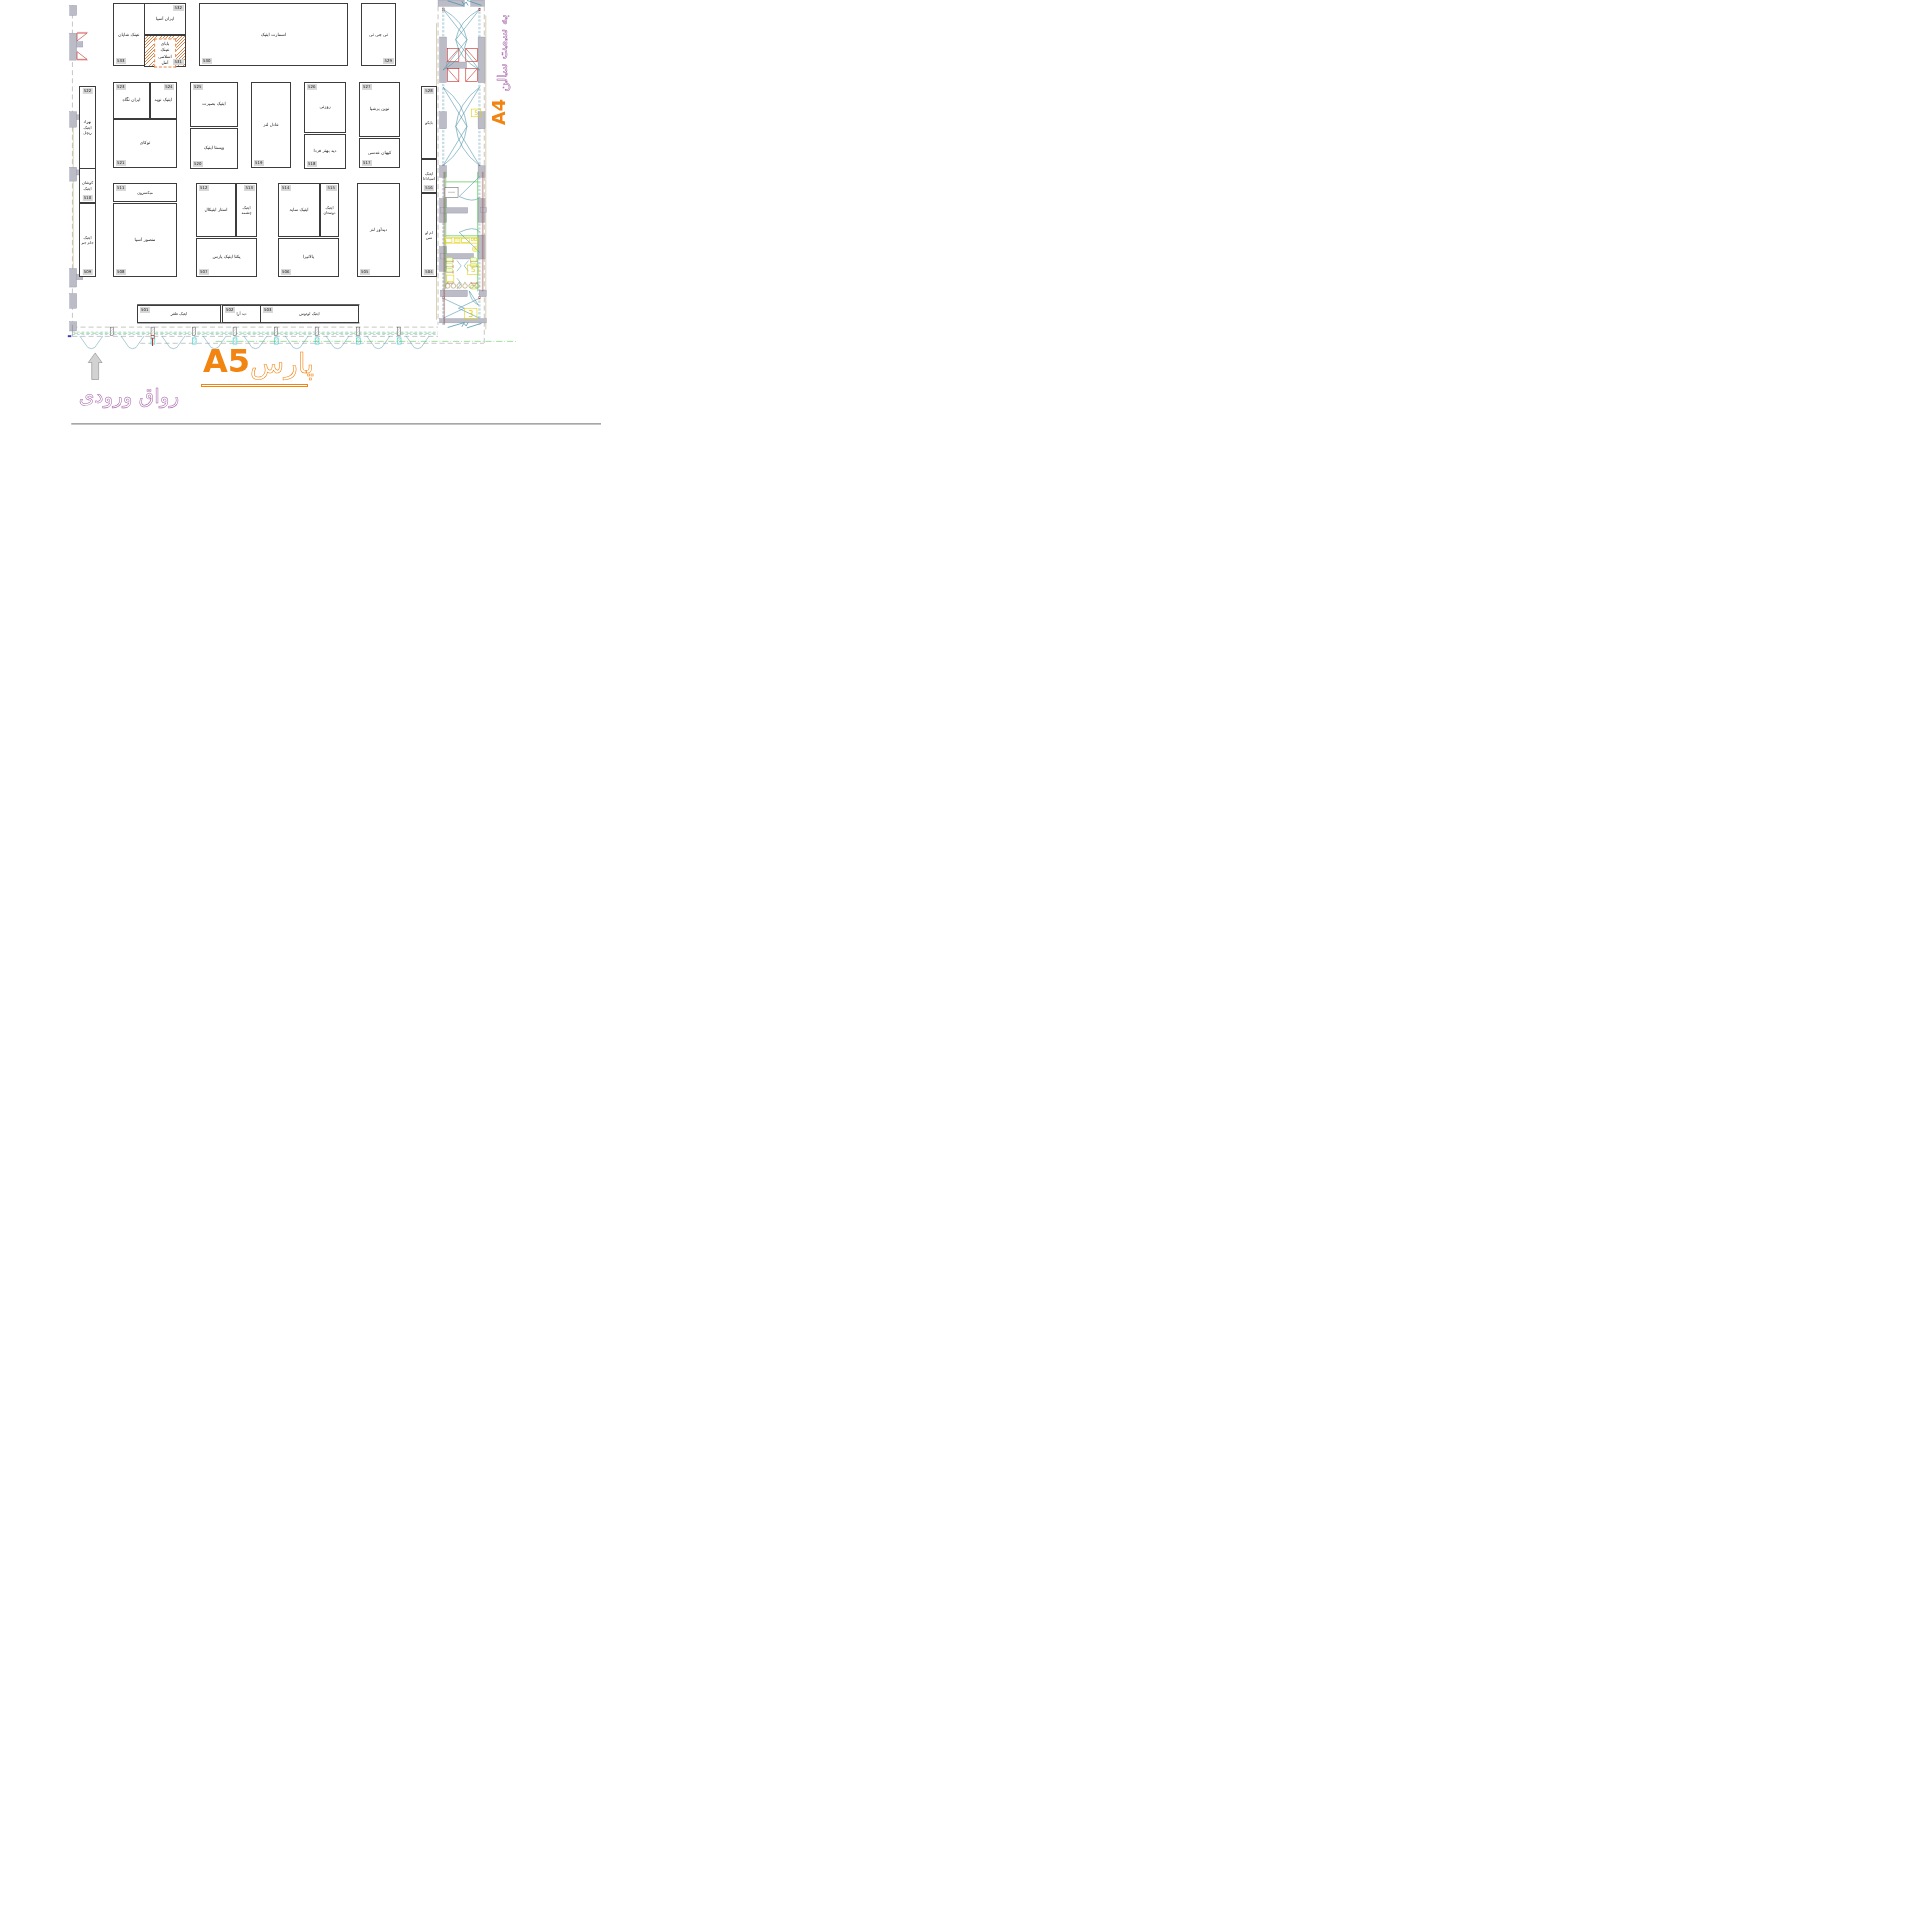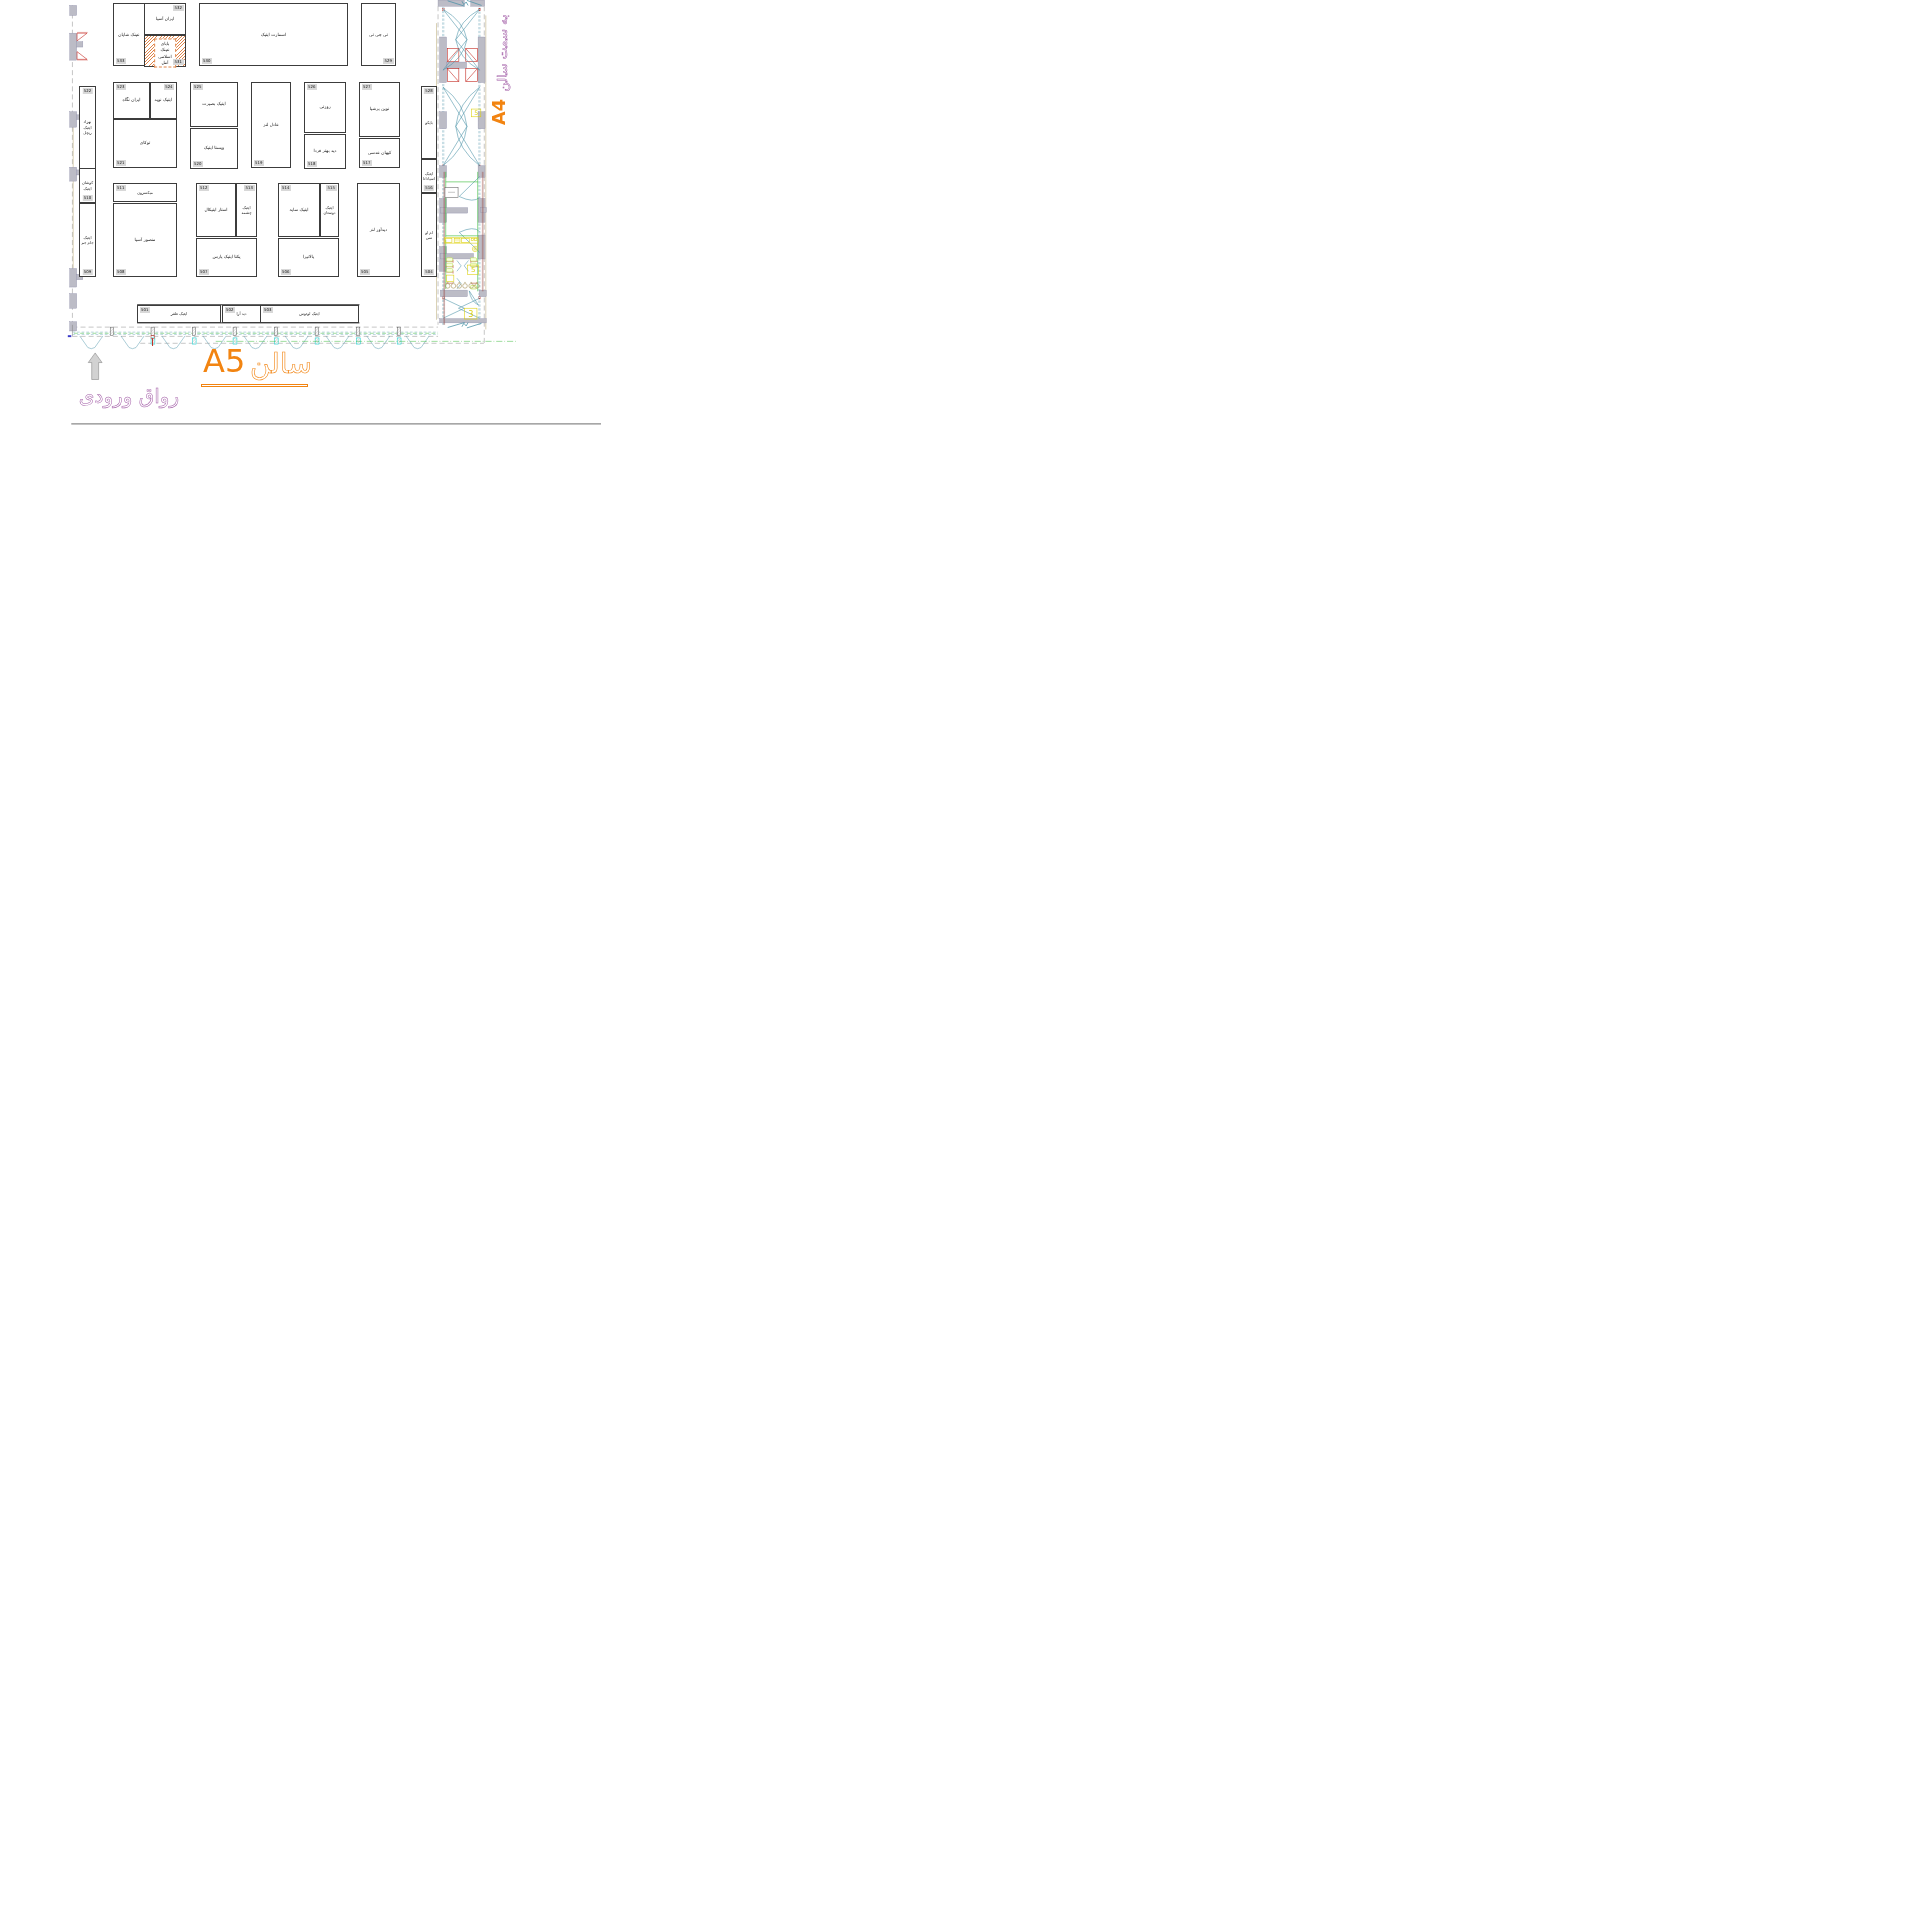--- a/index.html
+++ b/index.html
@@ -16,21 +16,21 @@
       padding:0 1.5px;line-height:5.8px;z-index:3;}
   .badge.tl{top:1.2px;left:1.5px;} .badge.tr{top:1.2px;right:1.5px;}
   .badge.bl{bottom:1.2px;left:1.5px;} .badge.br{bottom:1.2px;right:1.5px;}
   .badge.tc{top:1.2px;left:50%;transform:translateX(-50%);}
   .badge.bc{bottom:1.2px;left:50%;transform:translateX(-50%);}
   .booth.hatched{background:repeating-linear-gradient(135deg,#e08448 0 0.6px,#fff 0.6px 2px);}
   .booth.hatched .lbl{inset:auto;left:50%;top:57%;transform:translate(-50%,-50%);
       background:#fff;border:0.4px dashed #e08448;padding:1.2px 3.1px;width:auto;white-space:pre-line;}
   
   .t-abs{position:absolute;white-space:nowrap;}
-  .hall-code{left:203px;top:345px;font-size:32px;font-weight:normal;color:#f28411;line-height:1;}
+  .hall-code{left:203px;top:345px;font-size:32px;font-weight:bold;color:#f28411;line-height:1;}
   .hall-name{left:250px;top:349px;font-size:28px;line-height:1.1;color:#fff;
       -webkit-text-stroke:0.6px #f28411;direction:rtl;}
   .hall-underline{position:absolute;left:201px;top:384px;width:107px;height:3.1px;
       border:0.6px solid #f28411;box-sizing:border-box;background:#fff;}
   .entrance-label{left:129px;top:396px;transform:translate(-50%,-50%);font-size:20px;
       color:#fff;-webkit-text-stroke:0.5px #a05aa5;letter-spacing:2.7px;direction:rtl;}
   .side-note{left:502px;top:53px;transform:translate(-50%,-50%) rotate(-90deg);
       font-size:12.7px;color:#fff;-webkit-text-stroke:0.5px #a05aa5;letter-spacing:3.5px;direction:rtl;}
   .side-code{left:499px;top:112px;transform:translate(-50%,-50%) rotate(-90deg);
       font-size:17.7px;font-weight:bold;color:#f28411;}
@@ -380,19 +380,19 @@
         <span class="badge tl">502</span>
         <div class="lbl" style="font-size: 3.9px;">دید آرا</div>
       </div>
       <div class="booth" style="left: 260px; top: 305px; width: 99px; height: 18px;">
         <span class="badge tl">503</span>
         <div class="lbl" style="font-size: 3.9px;">اپتیک لوتوس</div>
       </div>
     </div>
 
   <div class="t-abs hall-code">A5</div>
-  <div class="t-abs hall-name">سالن</div>
+  <div class="t-abs hall-name">پارس</div>
   <div class="hall-underline"></div>
   <div class="t-abs entrance-label">رواق ورودی</div>
   <div class="t-abs side-note">به سمت سالن</div>
   <div class="t-abs side-code">A4</div>
 </div>
 
 
 </body></html>

